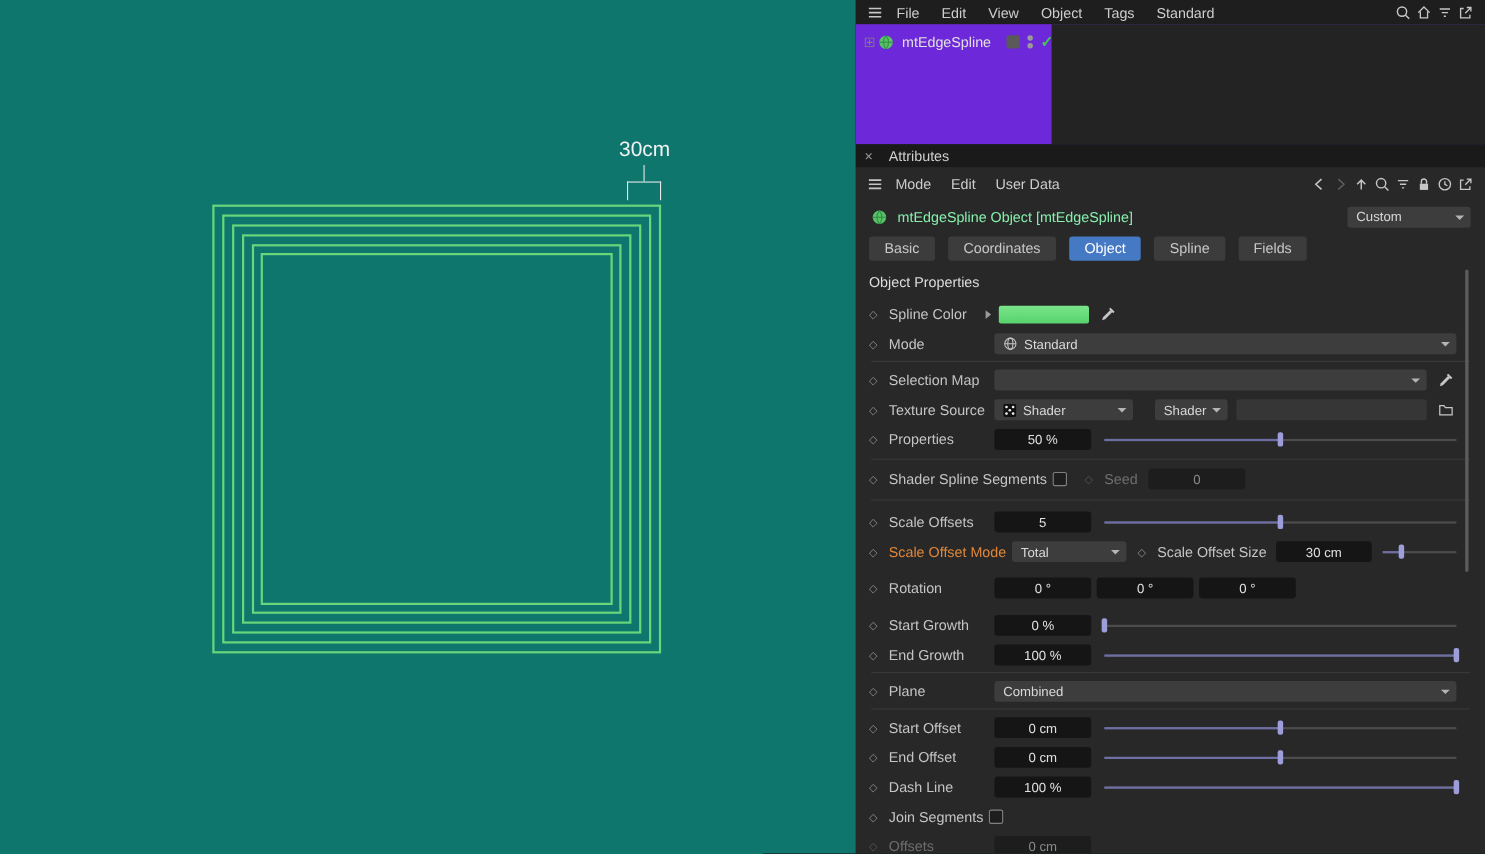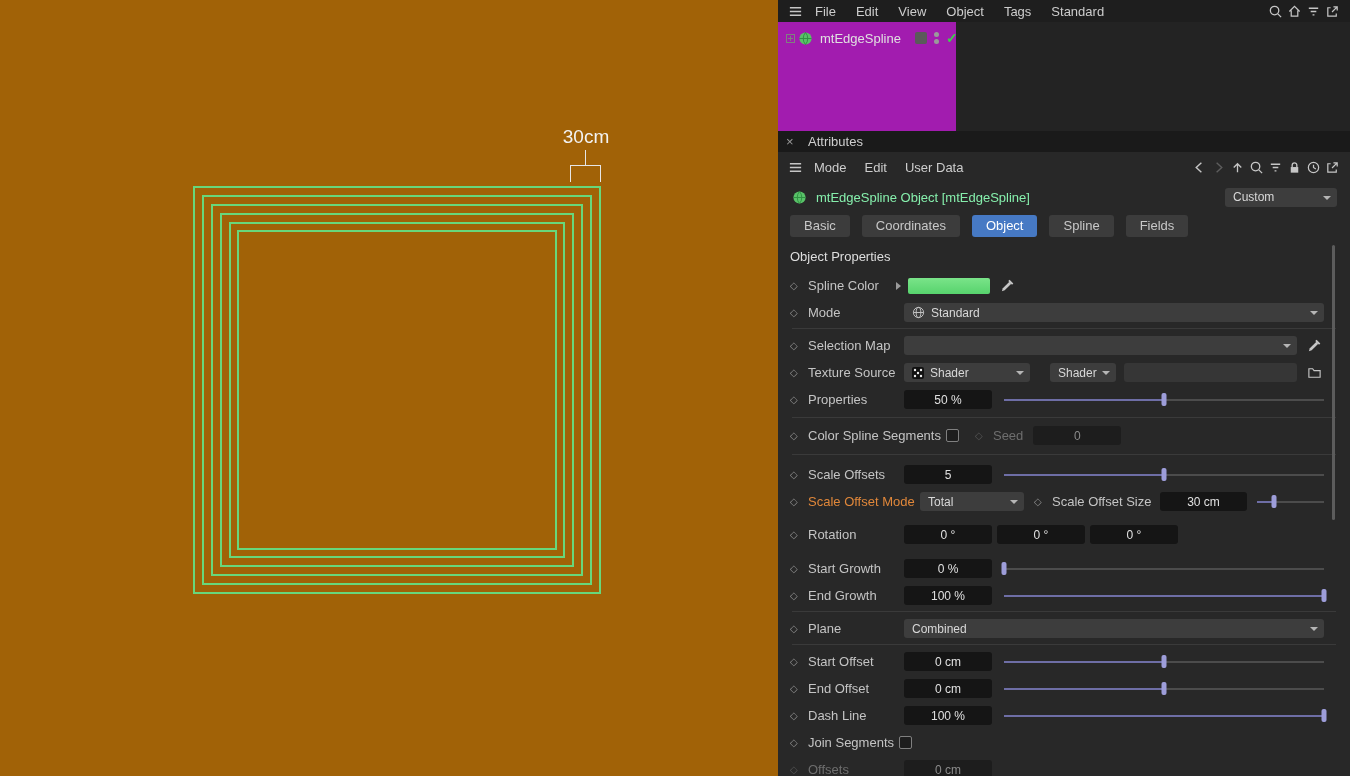--- a/index.html
+++ b/index.html
@@ -1,21 +1,21 @@
 <!DOCTYPE html>
 <html><head>
 <meta charset="utf-8">
 <style>
   * { margin:0; padding:0; box-sizing:border-box; }
   html,body { width:1350px; height:776px; overflow:hidden; background:#1b1b1b;
               font-family:"Liberation Sans", sans-serif; font-size:13px; color:#c6c6c6; }
   .app { position:relative; width:1350px; height:776px; }
 
   
-  .viewport { position:absolute; left:0; top:0; width:778px; height:776px; background:#a16207; }
+  .viewport { position:absolute; left:0; top:0; width:778px; height:776px; background:#0f766e; }
   #spline-squares { position:absolute; left:193px; top:186px; width:408px; height:408px; }
   #spline-squares .sq { position:absolute; border:2px solid #68d77b; }
   .dim-label { position:absolute; left:556px; top:126px; width:60px; text-align:center;
                color:#f2f2f2; font-size:19px; }
   .dim-stem  { position:absolute; left:585px; top:150px; width:1px; height:15px; background:#e6e6e6; }
   .dim-bar   { position:absolute; left:570px; top:165px; width:31px; height:1px; background:#e6e6e6; }
   .dim-leg-l { position:absolute; left:570px; top:165px; width:1px; height:17px; background:#e6e6e6; }
   .dim-leg-r { position:absolute; left:600px; top:165px; width:1px; height:17px; background:#e6e6e6; }
 
   
@@ -24,21 +24,21 @@
 
   .menubar { height:22px; background:#1e1e1e; display:flex; align-items:center; padding:0 8px; }
   .menubar .menu-item { padding:0 10px; color:#cdcdcd; cursor:default; }
   .menubar .spacer { flex:1; }
 
   .ibtn { display:inline-flex; align-items:center; justify-content:center;
           width:19px; height:19px; color:#c6c6c6; }
   .ibtn.dim { color:#5d5d5d; }
   .ibtn svg { width:15px; height:15px; }
 
-  .objtree { position:relative; height:109px; background:#a21caf; }
+  .objtree { position:relative; height:109px; background:#6d28d9; }
   .objtree-shade { position:absolute; left:178px; top:0; right:0; bottom:0; background:#232323; }
   .tree-row { position:absolute; left:6px; top:7px; display:flex; align-items:center; height:18px; }
   .tree-name { color:#e0e0e0; margin:0 6px; }
   .chip { width:12px; height:12px; background:#5a5a5a; border-radius:2px; margin-left:8px; }
   .dots { display:flex; flex-direction:column; gap:2px; margin-left:7px; }
   .dots i { width:5px; height:5px; border-radius:50%; background:#9a9a9a; }
   .check { color:#3ecf4a; font-weight:bold; font-size:14px; margin-left:7px; }
 
   .attr-header { height:21px; background:#1a1a1a; display:flex; align-items:center; padding:0 8px; }
   .attr-close { color:#9a9a9a; width:18px; font-size:13px; }
@@ -354,21 +354,21 @@
         <span class="track"></span>
           <span class="fill"></span>
           <span class="handle"></span>
       </span>
     </div>
 
     <div class="sep s9"></div>
 
     <div class="prow">
       <span class="diamond"></span>
-      <span class="plabel auto">Color Spline Segments</span>
+      <span class="plabel auto">Shader Spline Segments</span>
       <span class="cb"></span>
       <span style="width:16px;"></span>
       <span class="diamond dis"></span>
       <span class="plabel auto dis" style="margin-right:10px;">Seed</span>
       <span class="field dis">
           <span>0</span>
         </span>
     </div>
 
     <div class="sep s12"></div>

